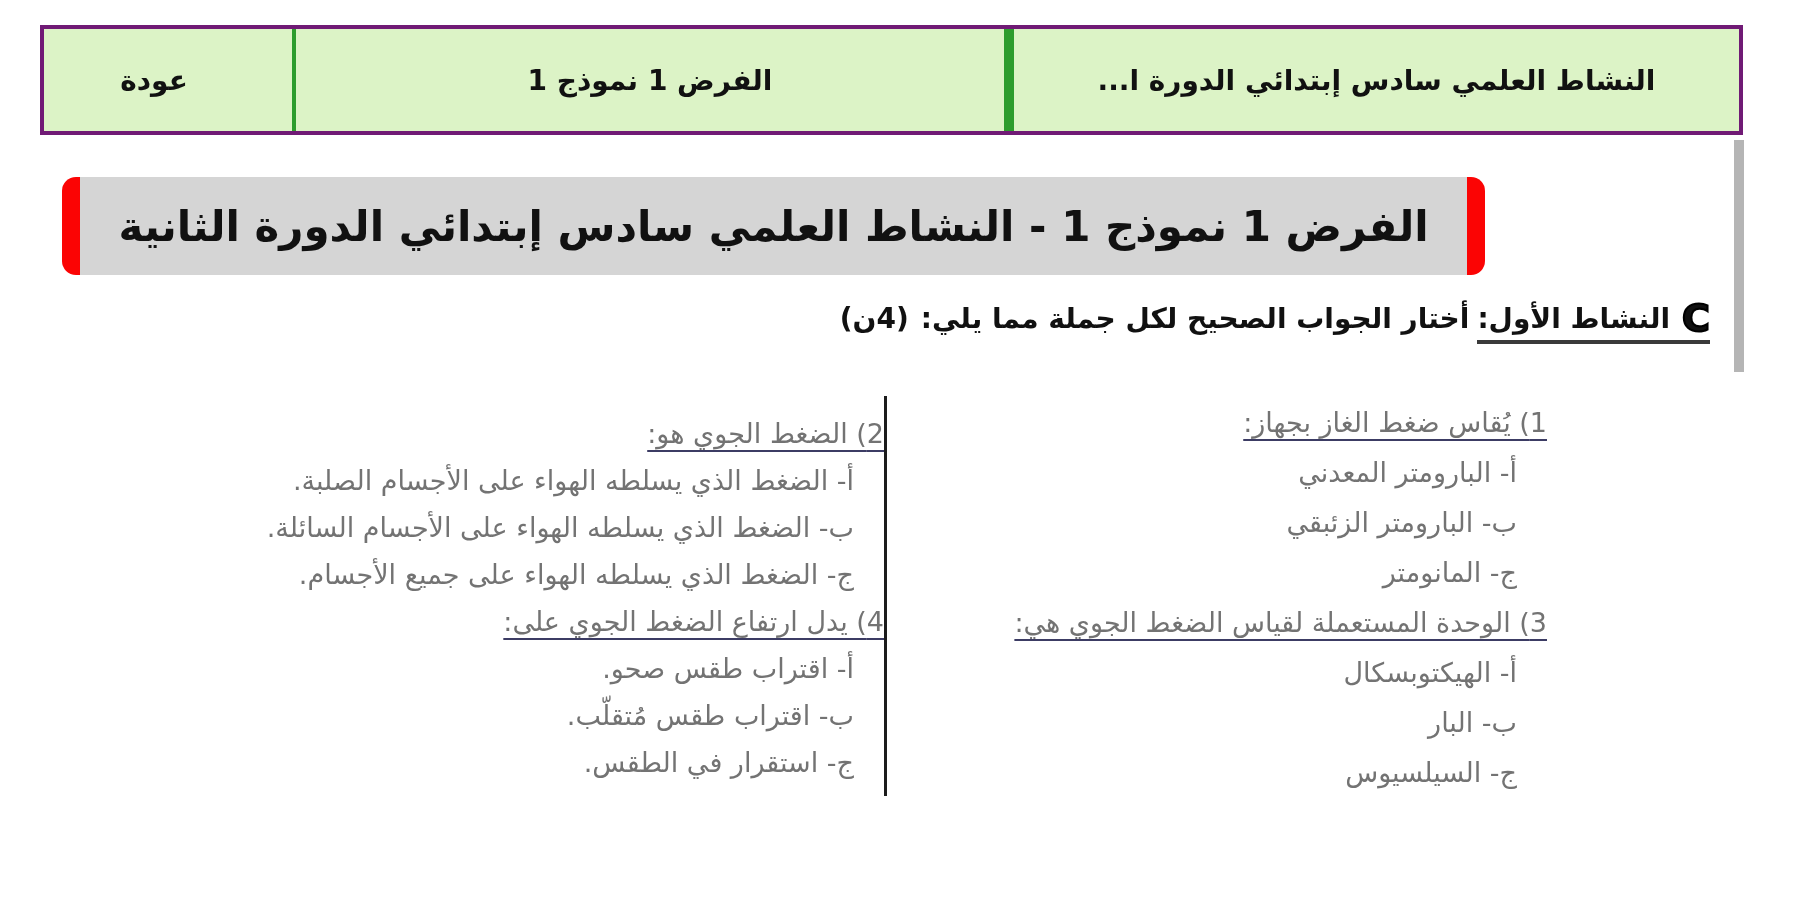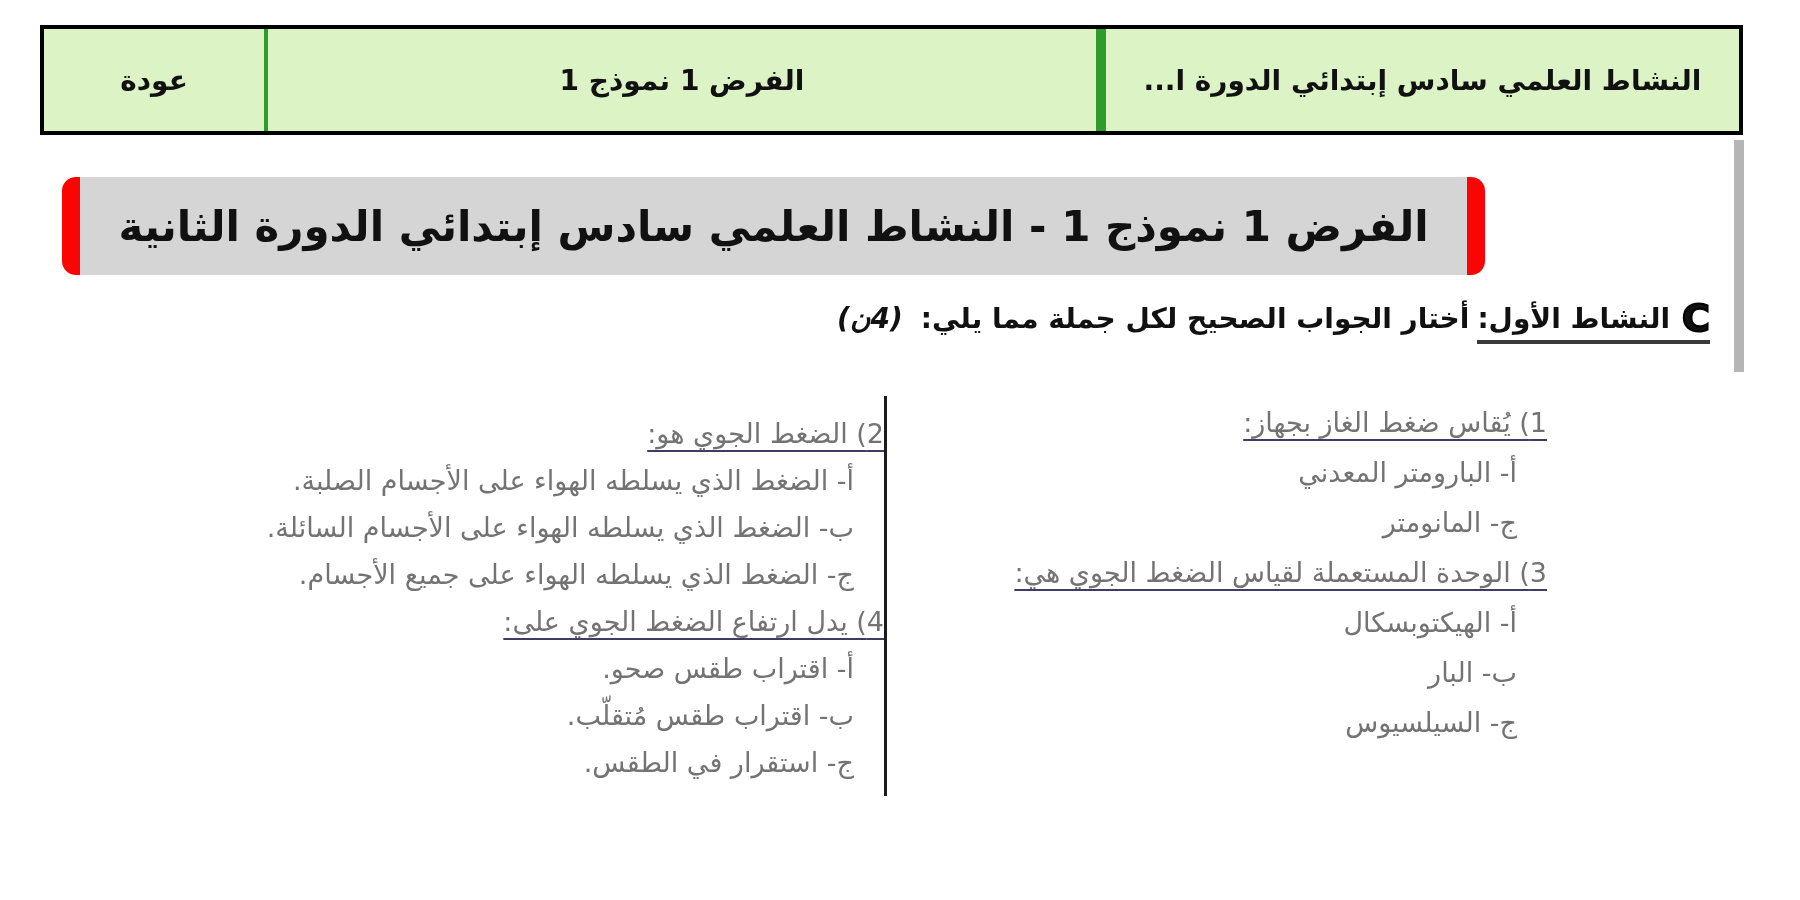--- a/index.html
+++ b/index.html
@@ -5,29 +5,29 @@
   html,body{margin:0;padding:0;background:#fff;}
   .screen{
     position:relative;width:1800px;height:900px;background:#ffffff;overflow:hidden;
     font-family:"DejaVu Sans", sans-serif;color:#111;
   }
 
   
   .header-table{
     position:absolute;left:40px;top:25px;width:1703px;height:110px;
     display:flex;box-sizing:border-box;
-    border:4px solid #000000;background:#dcf3c6;
+    border:4px solid #701a75;background:#dcf3c6;
   }
   .header-cell{
     display:flex;align-items:center;justify-content:center;
     font-weight:bold;font-size:28px;box-sizing:border-box;direction:rtl;
     white-space:nowrap;overflow:hidden;
   }
   .cell-back{width:220px;}
-  .cell-exam{width:832px;border-left:4px solid #2d9c2d;}
+  .cell-exam{width:712px;border-left:4px solid #2d9c2d;margin-left:28px;}
   .cell-course{flex:1;border-left:10px solid #2d9c2d;}
 
   
   .scrollbar{
     position:absolute;left:1734px;top:140px;width:10px;height:232px;
     background:#b5b5b5;
   }
 
   
   .title-bar{
@@ -50,21 +50,21 @@
   .act2{right:78px;top:820px;}
   .act-head{
     display:inline-block;border-bottom:4px solid #3a3a3a;padding-bottom:5px;
   }
   .bullet-c{
     display:inline-block;direction:ltr;font-size:38px;line-height:28px;
     font-weight:bold;-webkit-text-stroke:2.2px #000;margin-left:12px;
     vertical-align:-3px;
   }
   .act-body{margin-right:8px;}
-  .act-points{margin-right:18px;font-style:italic;}
+  .act-points{margin-right:12px;}
 
   
   .qcol{
     position:absolute;direction:rtl;text-align:right;font-size:27px;color:#737373;
     white-space:nowrap;
   }
   .qcol-right{right:253px;top:398px;width:600px;line-height:50px;}
   .qcol-left{right:916px;top:410px;width:660px;line-height:47px;}
   .q-heading{
     text-decoration:underline;text-decoration-color:#3c3c64;
@@ -97,20 +97,21 @@
 
   <div class="activity-line act1">
     <span class="act-head"><span class="bullet-c">C</span><span>النشاط الأول:</span></span><span class="act-body">أختار الجواب الصحيح لكل جملة مما يلي:</span><span class="act-points">(4ن)</span>
   </div>
 
   <div class="col-divider"></div>
 
   <div class="qcol qcol-right">
     <div class="q-heading">1) يُقاس ضغط الغاز بجهاز:</div>
     <div class="q-option">أ- البارومتر المعدني</div>
+    <div class="q-option">ب- البارومتر الزئبقي</div>
     <div class="q-option">ج- المانومتر</div>
     <div class="q-heading">3) الوحدة المستعملة لقياس الضغط الجوي هي:</div>
     <div class="q-option">أ- الهيكتوبسكال</div>
     <div class="q-option">ب- البار</div>
     <div class="q-option">ج- السيلسيوس</div>
   </div>
 
   <div class="qcol qcol-left">
     <div class="q-heading">2) الضغط الجوي هو:</div>
     <div class="q-option">أ- الضغط الذي يسلطه الهواء على الأجسام الصلبة.</div>

